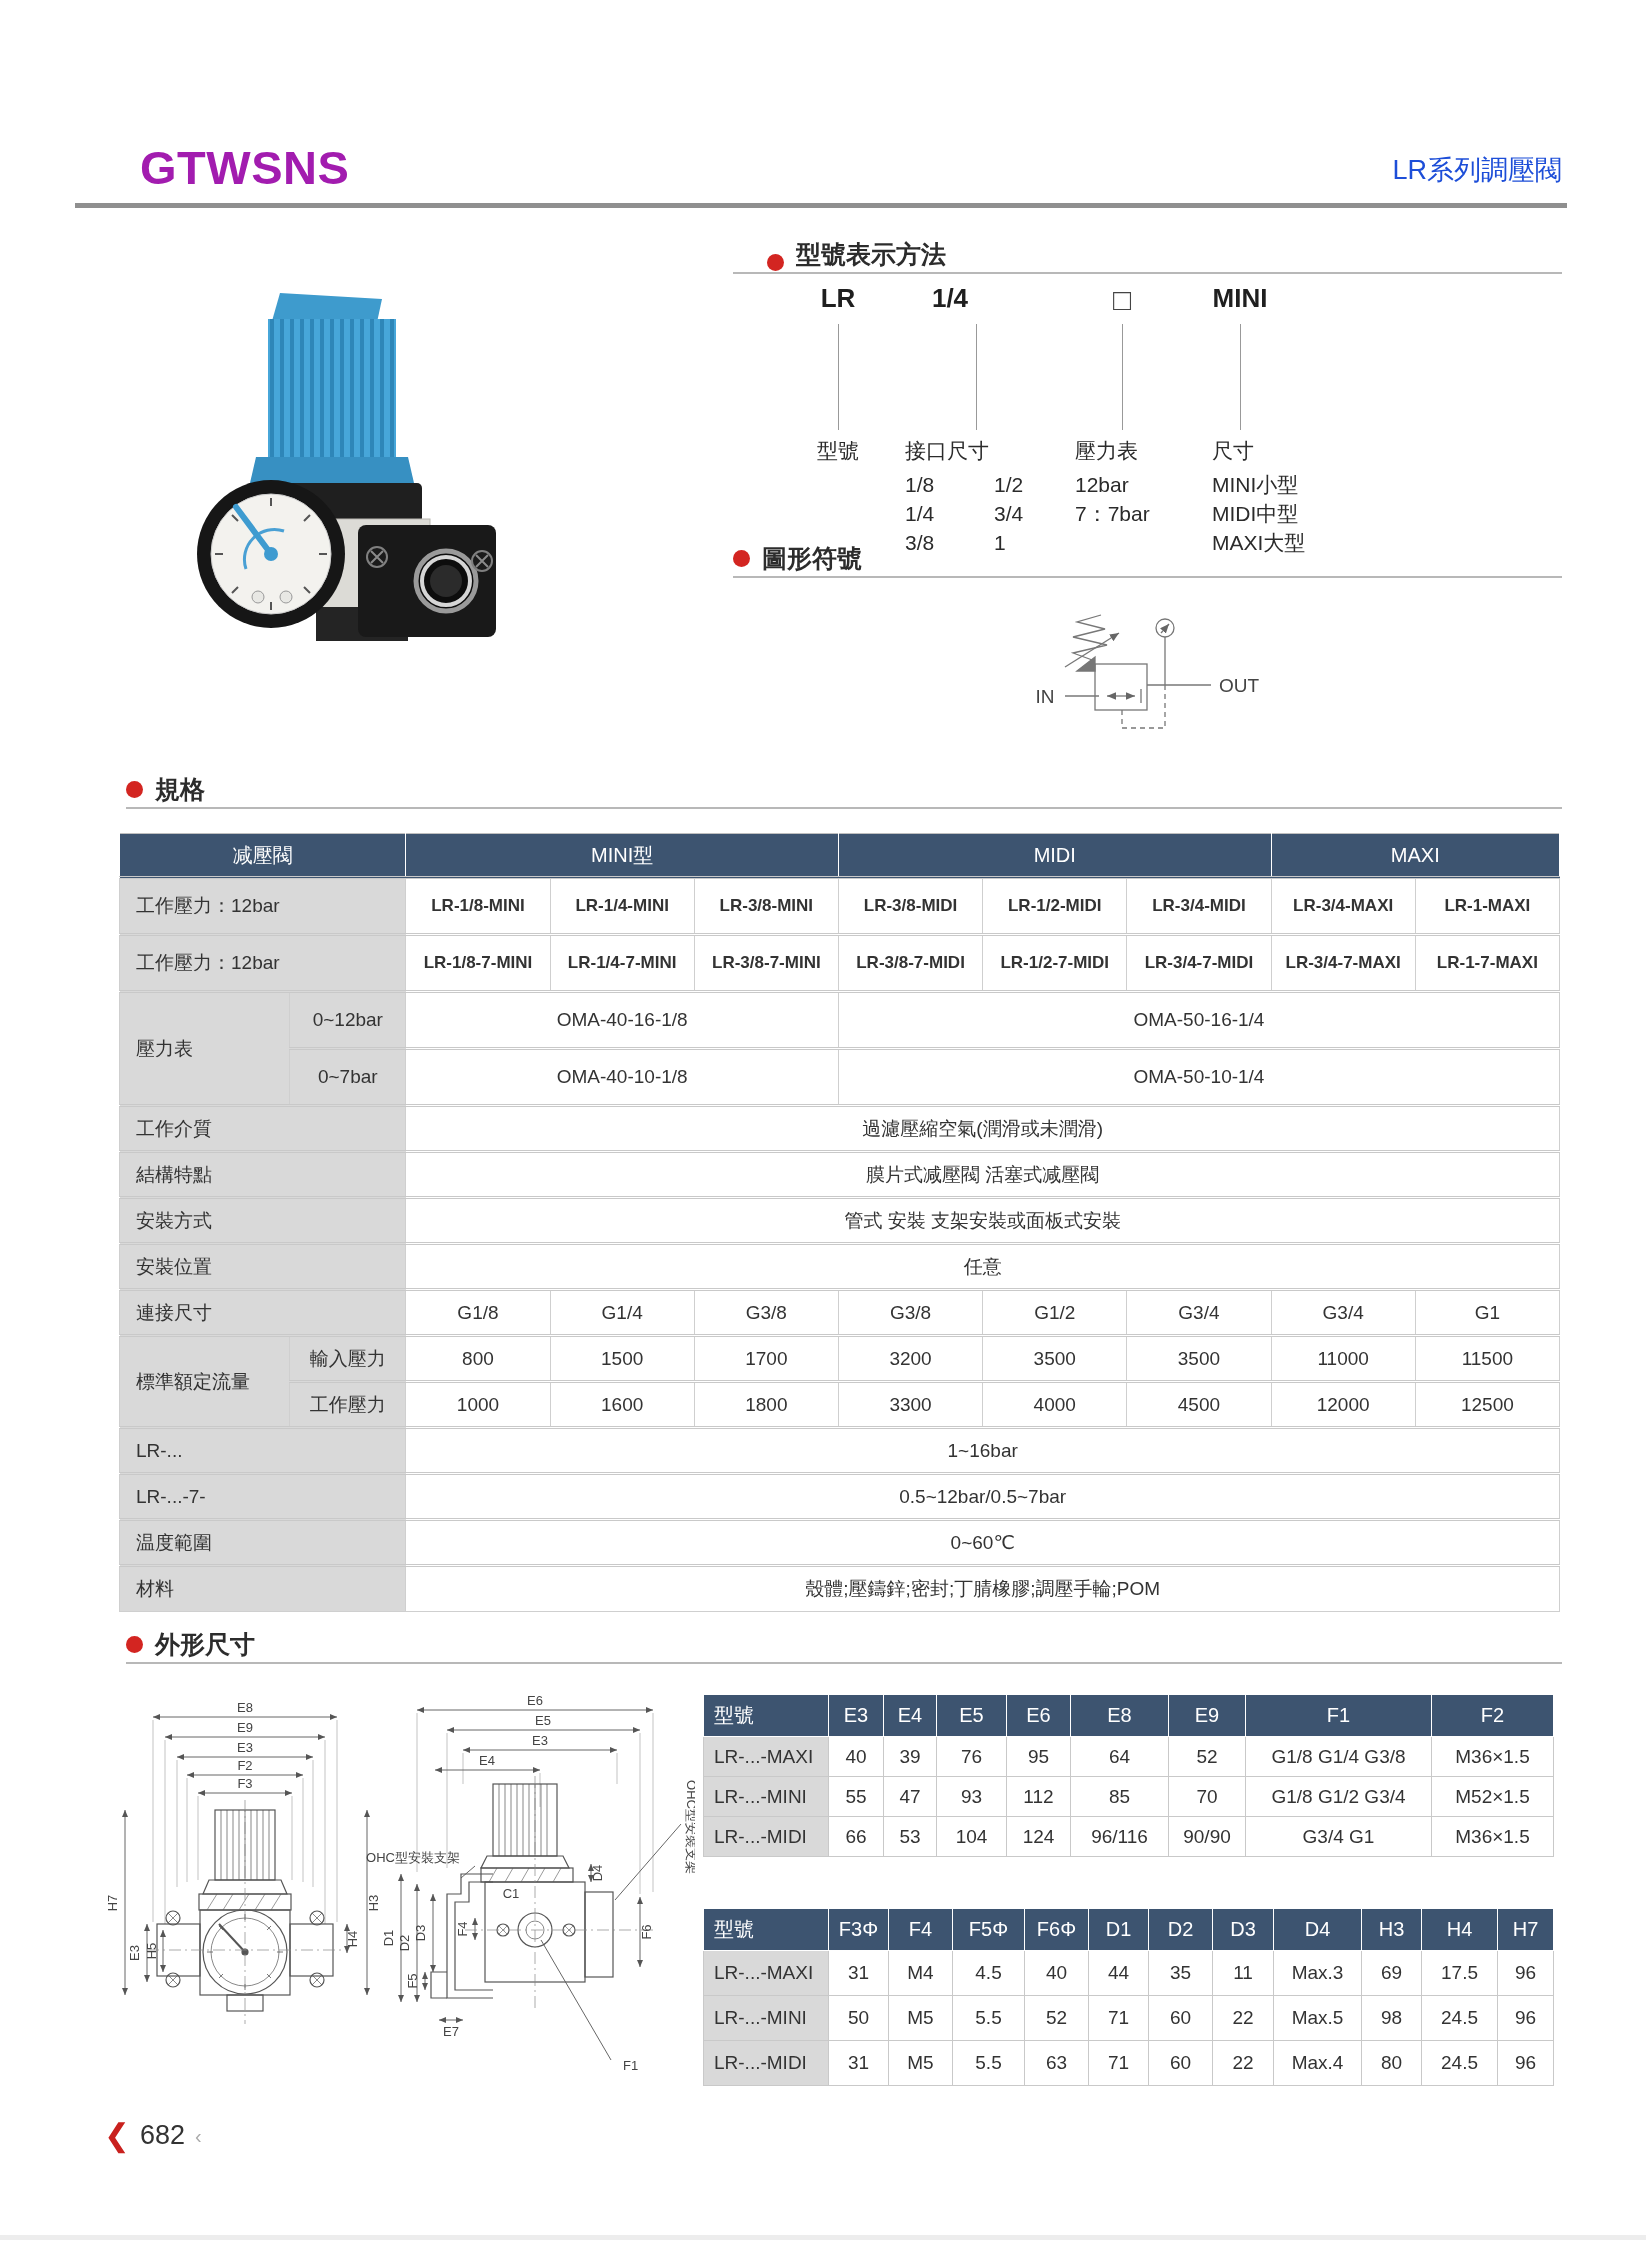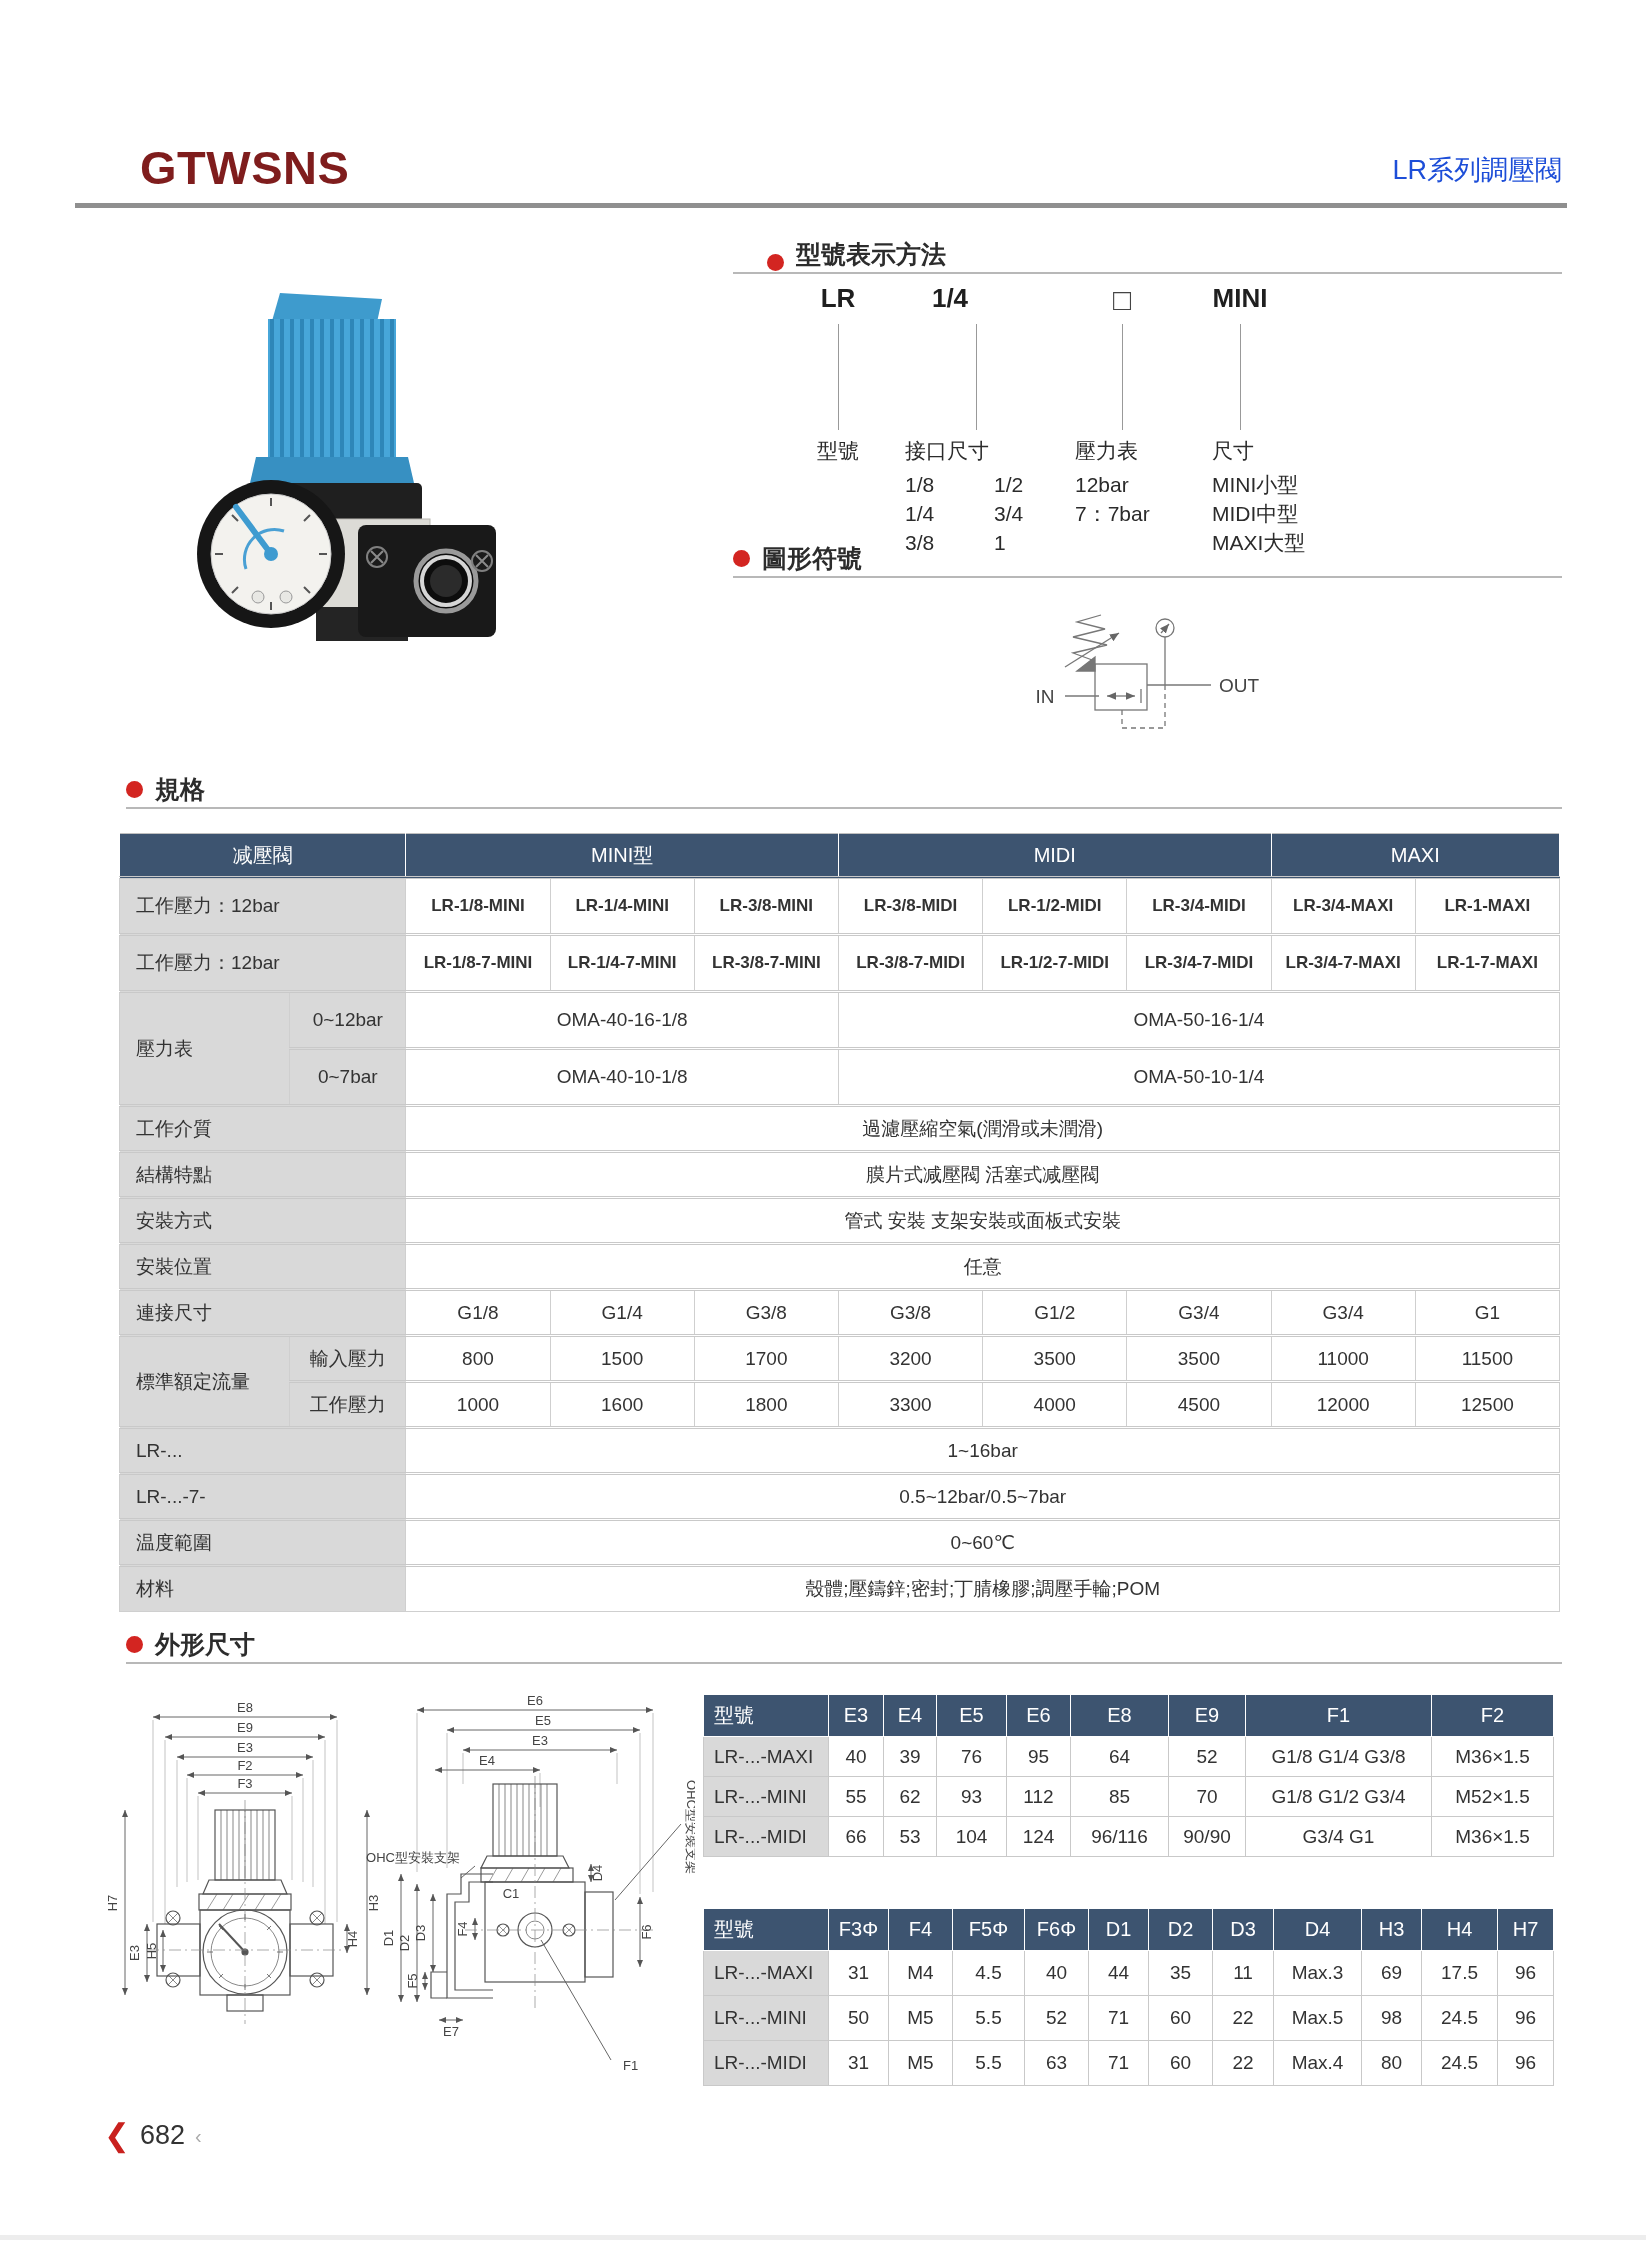--- a/index.html
+++ b/index.html
@@ -1,21 +1,21 @@
 <!DOCTYPE html>
 <html><head>
 <meta charset="utf-8">
 <style>
   html,body{margin:0;padding:0;background:#fff;}
   .page{position:relative;width:1646px;height:2243px;background:#fff;overflow:hidden;
         font-family:"Liberation Sans","DejaVu Sans",sans-serif;color:#333;}
   .abs{position:absolute;}
 
   
-  .brand{left:140px;top:140px;font-size:47px;font-weight:bold;color:#7f1d1d;letter-spacing:0.5px;}
+  .brand{left:140px;top:140px;font-size:47px;font-weight:bold;color:#a21caf;letter-spacing:0.5px;}
   .doc-title{top:152px;right:84px;font-size:27px;color:#1d4ed8;}
   .header-rule{left:75px;top:203px;width:1492px;height:5px;background:#8f8f8f;}
 
   
   .section-head{display:flex;align-items:center;gap:12px;font-size:25px;font-weight:bold;color:#2c2c2c;}
   .dot{width:17px;height:17px;border-radius:50%;background:#d32521;flex:none;}
   .rule{height:2px;background:#b8b8b8;}
 
   
   .code{top:283px;transform:translateX(-50%);font-size:26px;font-weight:bold;color:#1f1f1f;}
@@ -460,21 +460,21 @@
       <td>76</td>
       <td>95</td>
       <td>64</td>
       <td>52</td>
       <td>G1/8 G1/4 G3/8</td>
       <td>M36×1.5</td>
     </tr>
     <tr class="h40">
       <td class="lab">LR-...-MINI</td>
       <td>55</td>
-      <td>62</td>
+      <td>47</td>
       <td>93</td>
       <td>112</td>
       <td>85</td>
       <td>70</td>
       <td>G1/8 G1/2 G3/4</td>
       <td>M52×1.5</td>
     </tr>
     <tr class="h40">
       <td class="lab">LR-...-MIDI</td>
       <td>66</td>

